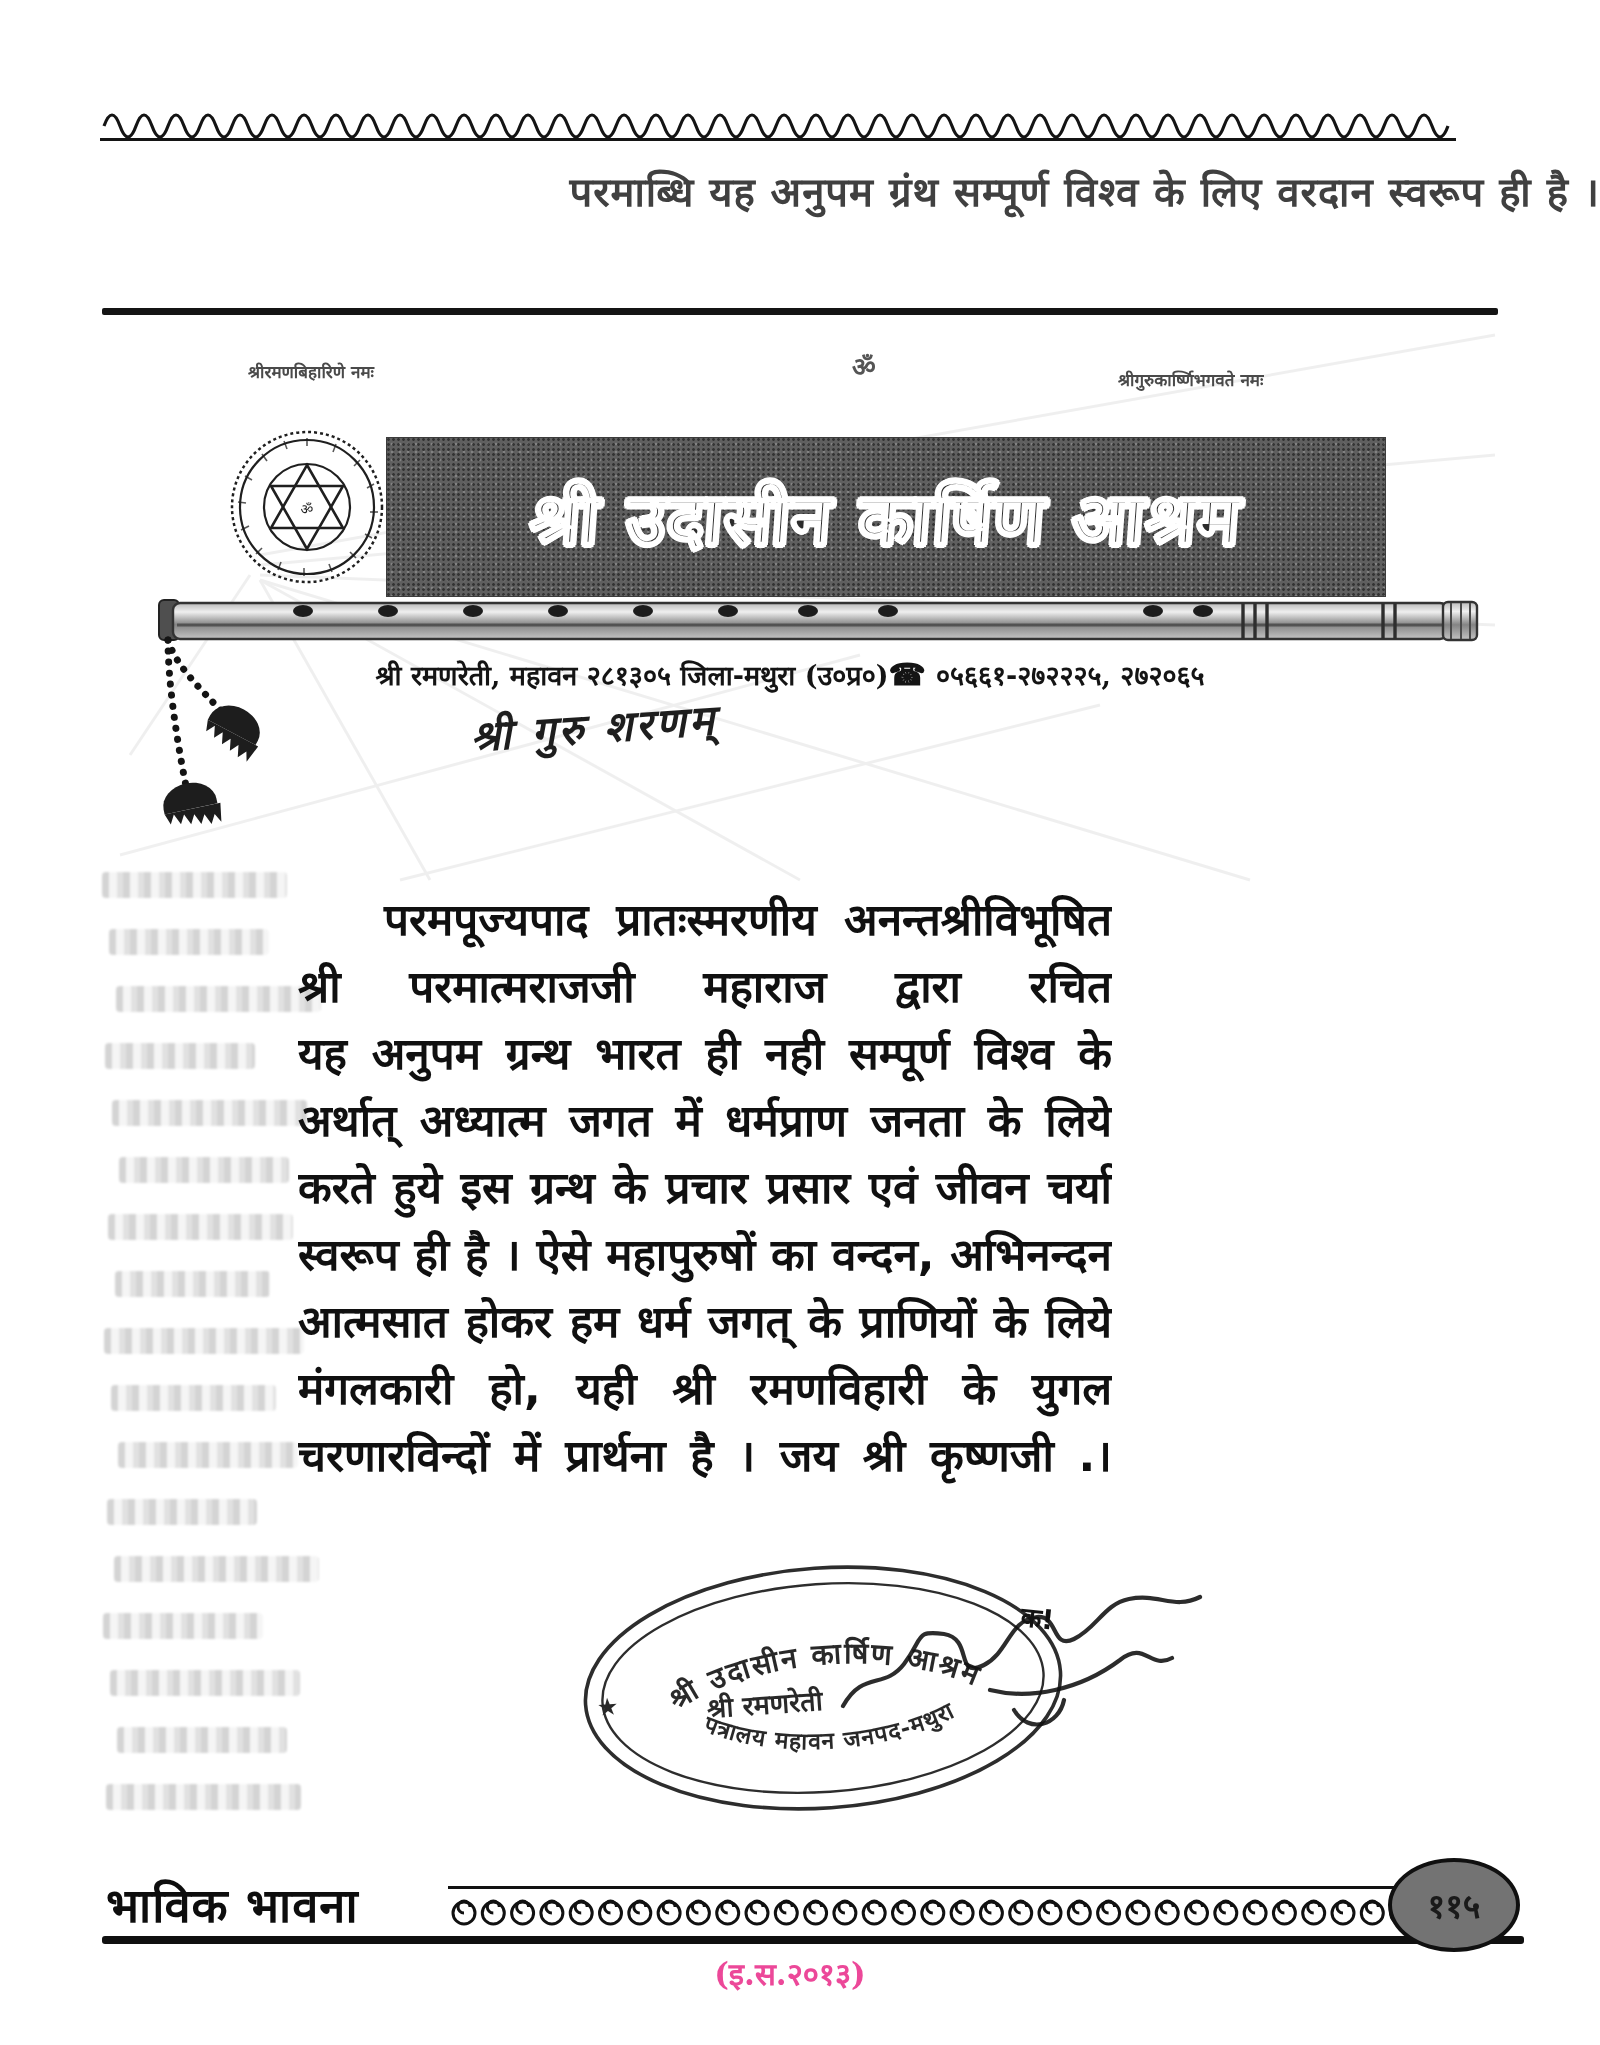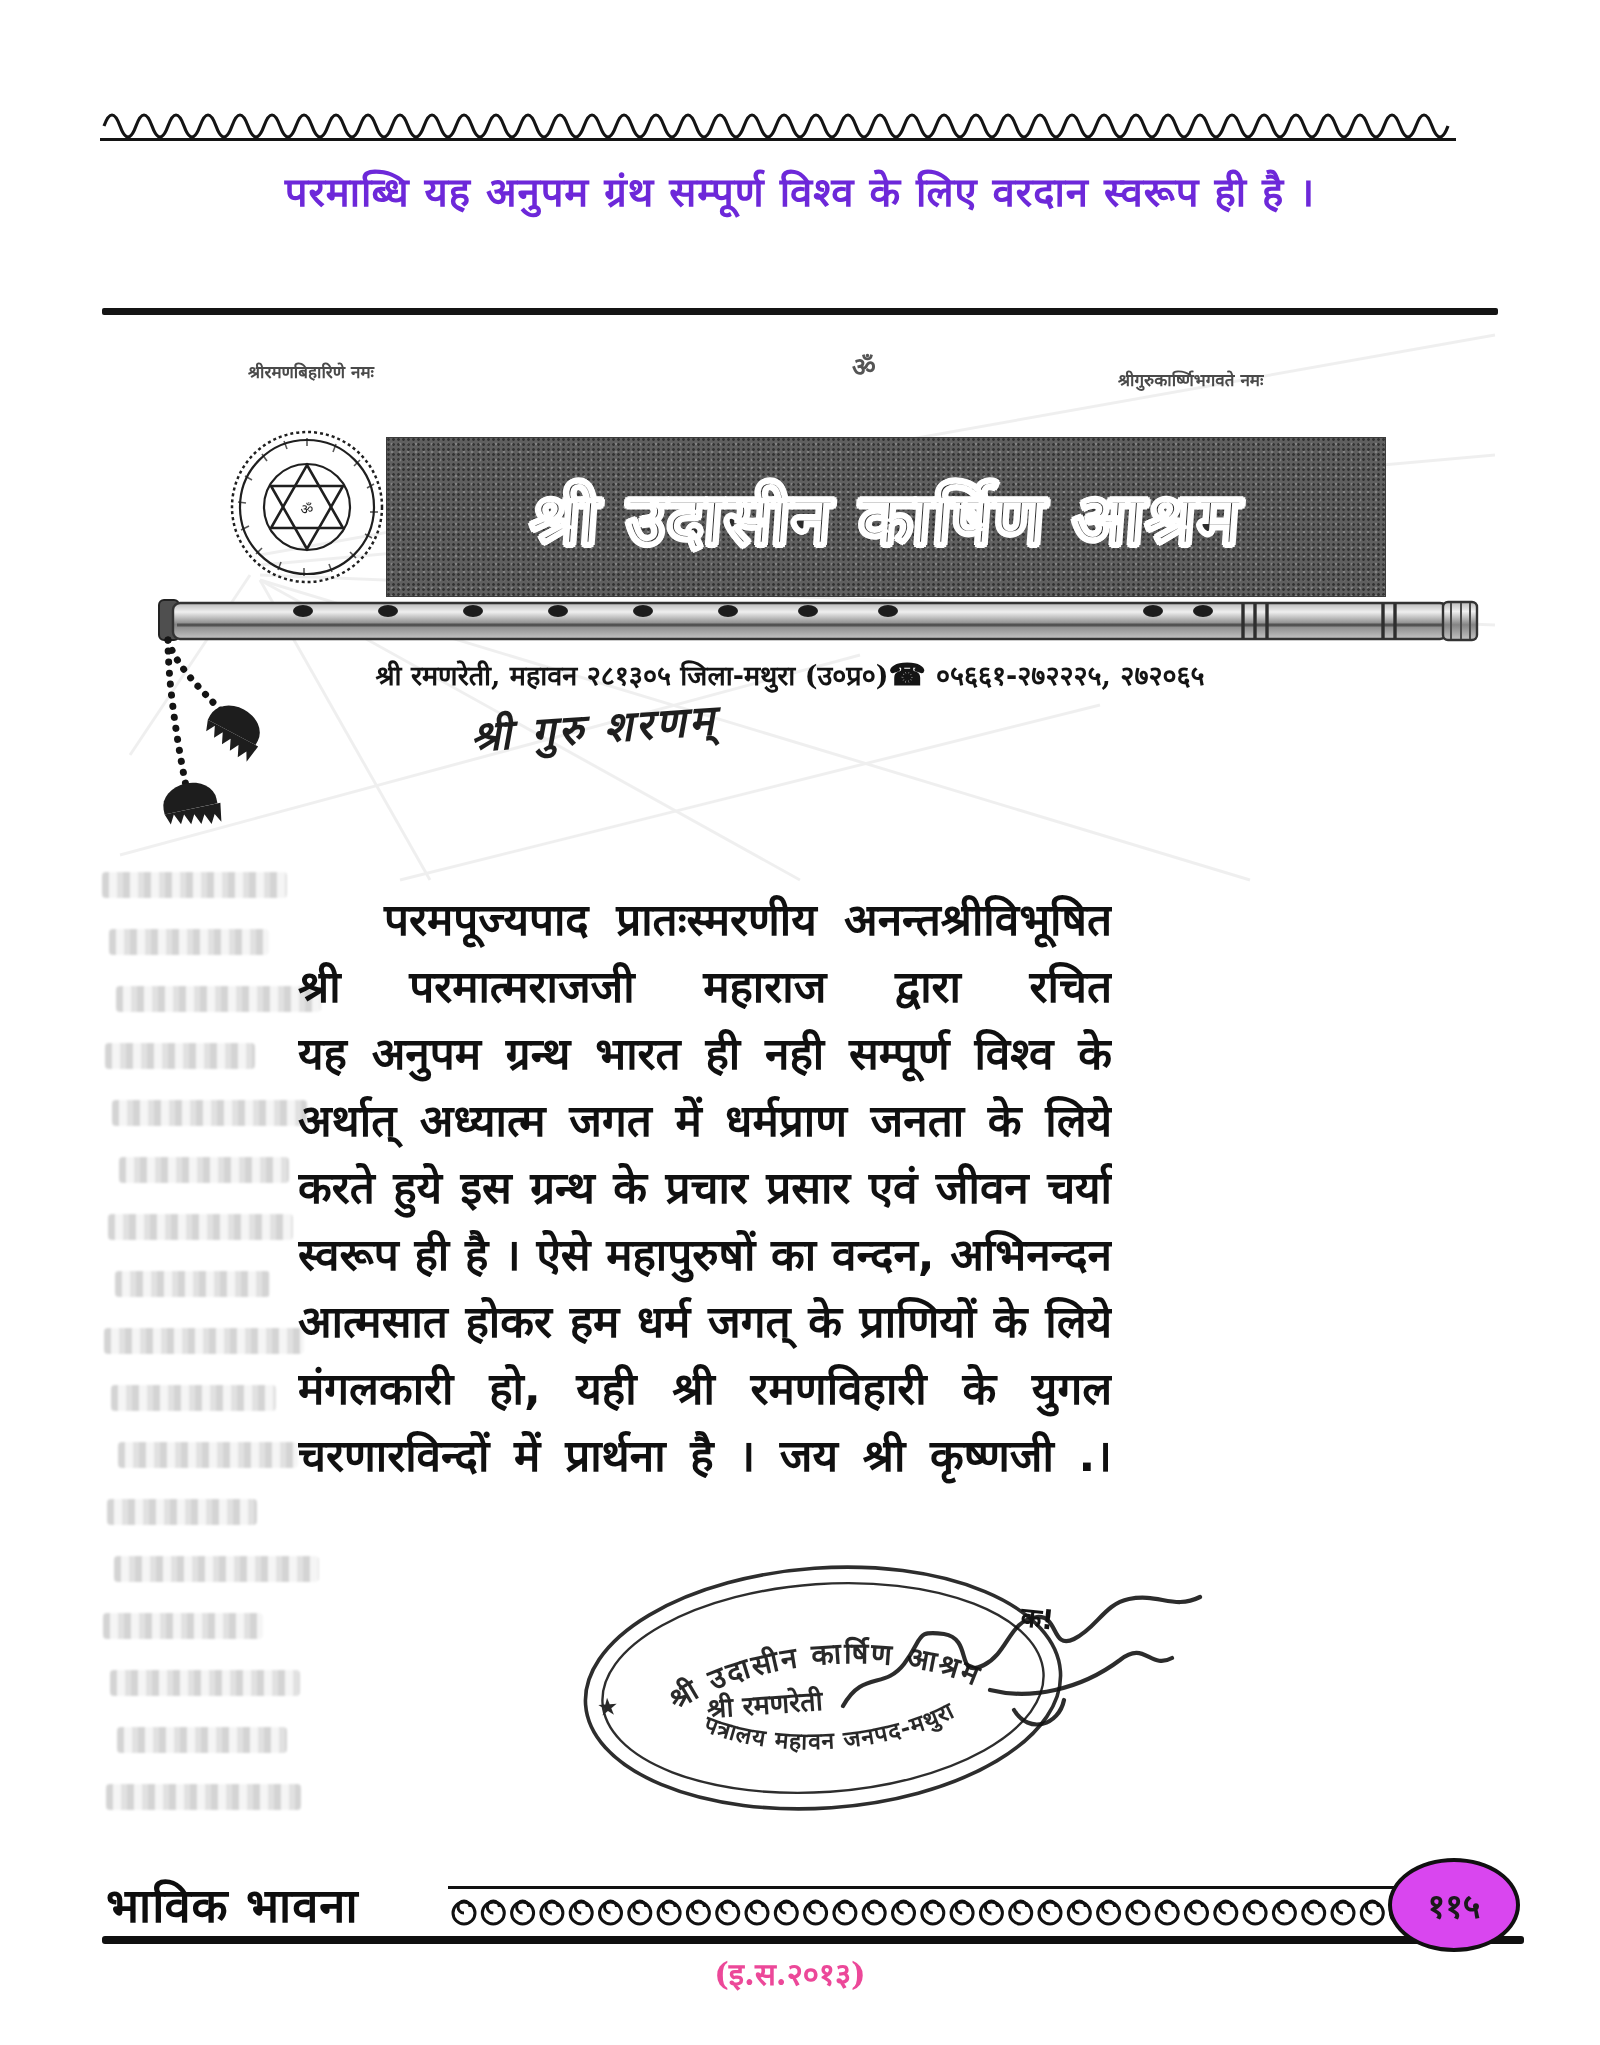--- a/index.html
+++ b/index.html
@@ -7,22 +7,22 @@
     position:relative;width:1600px;height:2045px;margin:0 auto;
     background:#ffffff;overflow:hidden;
     font-family:"DejaVu Sans",sans-serif;color:#1a1a1a;
   }
   .abs{position:absolute;}
 
   
   .wave-svg{left:100px;top:98px;width:1356px;height:40px;}
   .topline{left:100px;top:138px;width:1356px;height:3px;background:#141414;}
   .headline{
-    left:0;top:163px;width:1600px;text-align:center;margin:0;
-    font-family:"DejaVu Serif",serif;font-size:40px;font-weight:900;color:#6d28d9;
+    left:0;top:163px;width:1600px;text-align:right;margin:0;
+    font-family:"DejaVu Serif",serif;font-size:40px;font-weight:900;color:#404040;
     letter-spacing:1px;
   }
   .subtitle{
     left:0;top:246px;width:1600px;text-align:center;
     font-family:"DejaVu Serif",serif;font-size:28px;font-weight:700;color:#151515;
   }
   .rule{left:102px;top:308px;width:1396px;height:7px;background:#141414;border-radius:2px;}
 
   
   .rays-svg{left:100px;top:325px;width:1400px;height:560px;}
@@ -84,21 +84,21 @@
   
   .footer-title{
     left:106px;top:1872px;font-family:"DejaVu Serif",serif;
     font-size:47px;font-weight:900;color:#0d0d0d;letter-spacing:1px;white-space:nowrap;
   }
   .chain-topline{left:448px;top:1886px;width:950px;height:3px;background:#121212;}
   .footer-chain-svg{left:450px;top:1888px;width:1070px;height:48px;}
   .footer-rule{left:102px;top:1936px;width:1422px;height:8px;background:#101010;border-radius:3px;}
   .page-circle{
     left:1388px;top:1858px;width:124px;height:86px;border:4px solid #101010;border-radius:50%;
-    background:#d946ef;display:flex;align-items:center;justify-content:center;
+    background:#737373;display:flex;align-items:center;justify-content:center;
     font-size:34px;font-weight:800;z-index:3;
   }
   .year-line{
     left:0;top:1952px;width:1580px;text-align:center;
     font-family:"DejaVu Serif",serif;font-size:31px;font-weight:800;color:#ec4899;
   }
 </style>
 </head>
 <body>
 

